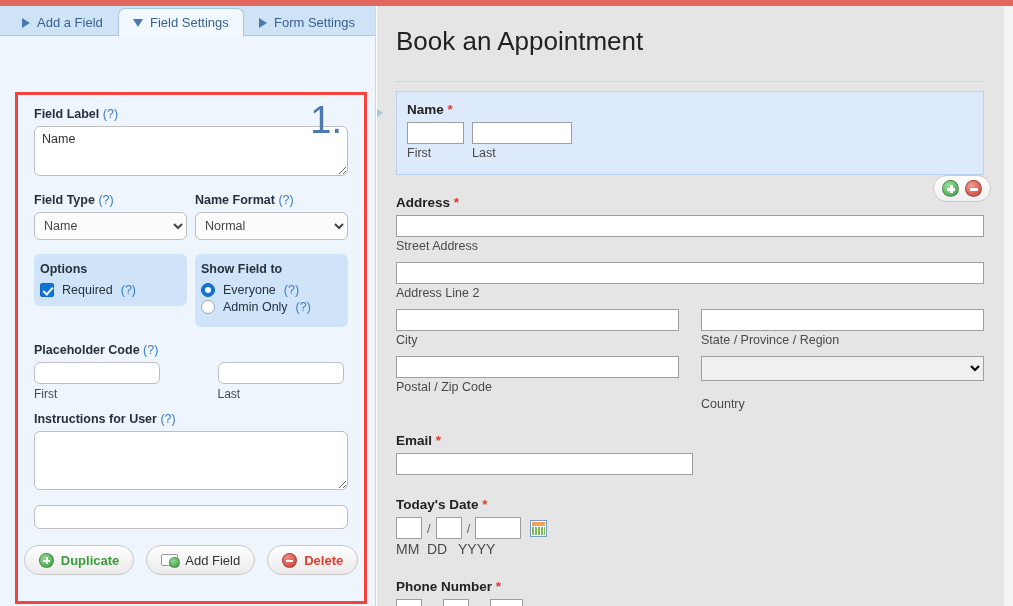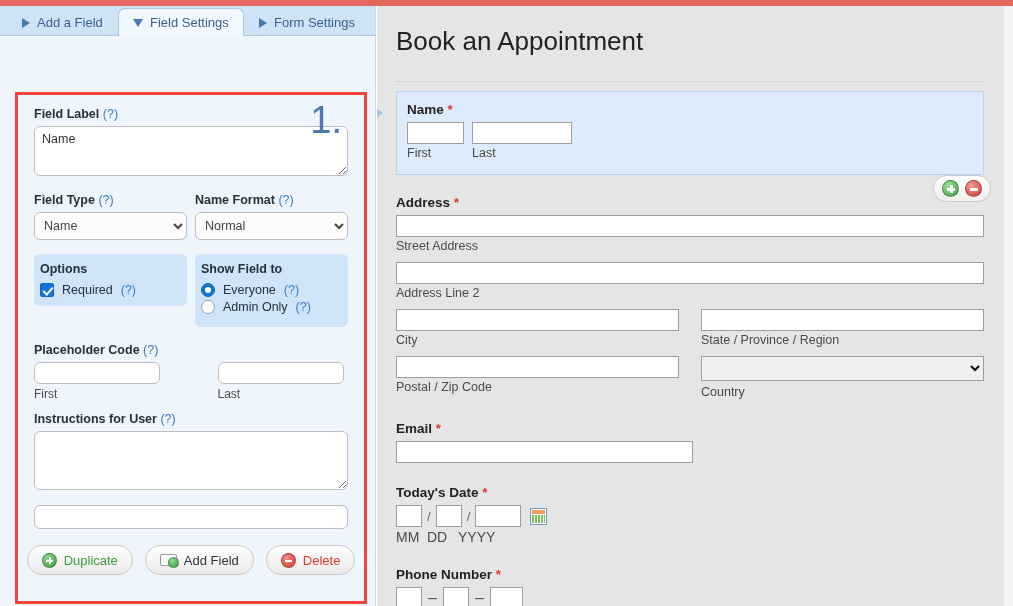--- a/index.html
+++ b/index.html
@@ -201,21 +201,21 @@
     outline: none;
   }
 
   .btn-row { display: flex; gap: 12px; margin-top: 16px; justify-content: center; }
   .btn {
     display: flex; align-items: center; gap: 7px;
     height: 30px; padding: 0 14px;
     border: 1px solid #c8c8c8;
     border-radius: 15px;
     background: linear-gradient(#ffffff, #eceaea);
-    font-size: 13px; font-weight: normal;
+    font-size: 13px; font-weight: bold;
     cursor: pointer; white-space: nowrap;
   }
   .btn.dup { color: #3a9c3a; }
   .btn.del { color: #e23b2e; }
   .btn.add { color: #333; font-weight: normal; }
   .ico-circle {
     width: 15px; height: 15px; border-radius: 50%;
     position: relative; flex: none;
     border: 1px solid rgba(0,0,0,.25);
   }
@@ -534,21 +534,21 @@
 
       <div class="pair" style="margin-top:9px;">
         <div>
           <input class="in" style="width: 100%;">
           <div class="cap">Postal / Zip Code</div>
         </div>
         <div>
           <select class="in-sel">
             <option></option>
           </select>
-          <div class="cap" style="margin-top:4px;">Country</div>
+          <div class="cap" style="margin-top:16px;">Country</div>
         </div>
       </div>
     </div>
 
     <div class="field-block" style="padding-top:22px;">
       <div class="f-label">
         <span>Email</span>
         <span class="req">*</span>
       </div>
       <input class="in" style="width: 297px;" value="">

